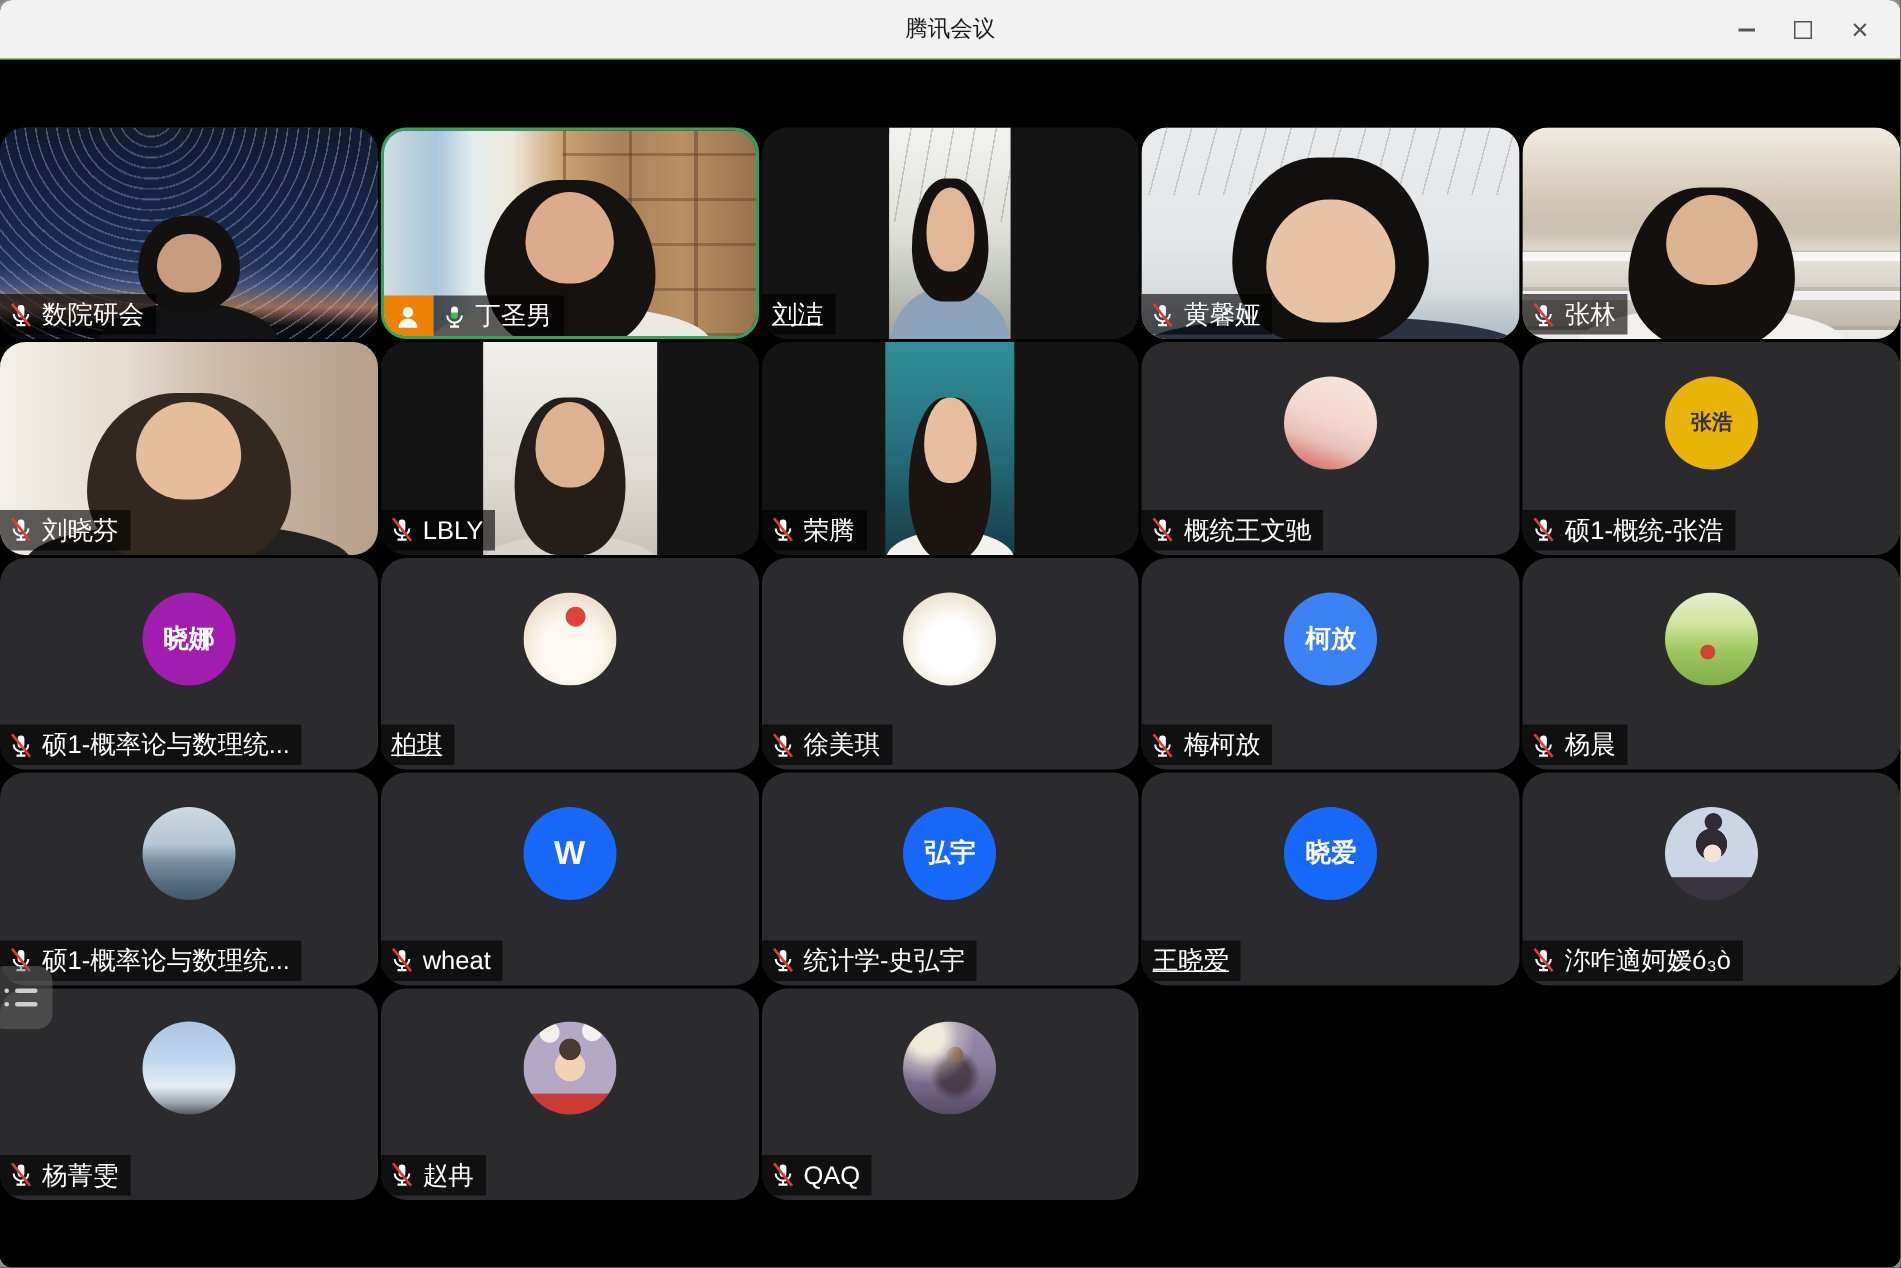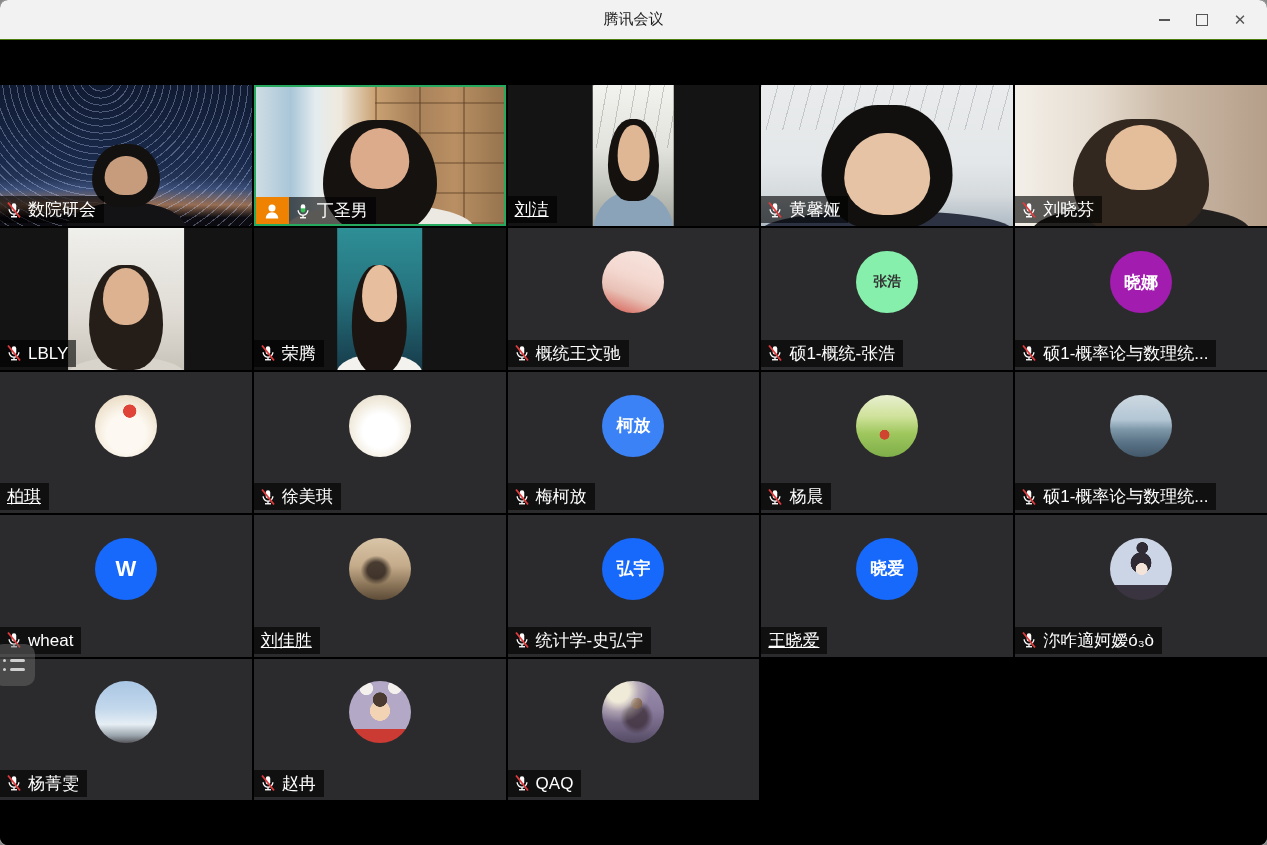--- a/index.html
+++ b/index.html
@@ -7,21 +7,21 @@
   
   .titlebar{height:40px;background:#f2f2f2;display:flex;align-items:center;justify-content:center;position:relative;border-bottom:1px solid #4d7c0f;box-sizing:border-box;}
   .titlebar .title{font-size:15px;color:#1a1a1a;}
   .win-controls{position:absolute;right:10px;top:0;height:40px;display:flex;align-items:center;gap:4px;}
   .win-btn{width:34px;height:30px;display:flex;align-items:center;justify-content:center;color:#555;font-size:15px;cursor:default;}
   .win-btn.max span{display:block;width:10px;height:10px;border:1.5px solid #555;}
   .win-btn.min span{display:block;width:11px;height:0;border-top:2px solid #555;}
   
   .stage{position:relative;width:1267px;height:805px;background:#000;}
   .grid{position:absolute;top:45px;left:0;width:1267px;height:715px;display:grid;grid-template-columns:repeat(5,1fr);grid-template-rows:repeat(5,1fr);gap:2px;background:#000;}
-  .tile{position:relative;background:#2b2b2d;overflow:hidden;}
+  .tile{position:relative;background:#2b2b2d;overflow:hidden;border-radius:17px;}
   .tile.dark{background:#141415;}
   .tile.active-speaker{border:2px solid #27a85f;box-sizing:border-box;}
   
   .videobox{position:absolute;inset:0;overflow:hidden;
     --hair:#1d1713;--skin:#d9ad8c;--shirt:#ddd;
     --hair-w:38%;--hair-h:66%;--hair-b:6%;
     --face-w:22%;--face-h:38%;--face-b:28%;
     --body-w:72%;--body-h:26%;}
   .videobox.portrait{left:50%;transform:translateX(-50%);width:var(--pw,34%);
     --hair-w:64%;--face-w:40%;--face-h:40%;--body-w:100%;}
@@ -217,20 +217,41 @@
                 <path d="M5.5 11a6.5 6.5 0 0 0 13 0" fill="none" stroke="#fff" stroke-width="1.8"></path>
                 <line x1="12" y1="17.5" x2="12" y2="21" stroke="#fff" stroke-width="1.8"></line>
                 <line x1="8" y1="21" x2="16" y2="21" stroke="#fff" stroke-width="1.8"></line>
                 <line x1="4" y1="2" x2="20" y2="22" stroke="#e23b3b" stroke-width="2.4"></line>
               </svg>
               <span>黄馨娅</span>
             </div>
           </div>
         </div>
         <div class="tile">
+          <div class="videobox v-meeting-room">
+            <div class="person">
+              <div class="body"></div>
+              <div class="hair"></div>
+              <div class="face"></div>
+            </div>
+          </div>
+          <div class="label-row">
+            <div class="name-label">
+              <svg class="mic-ic" viewBox="0 0 24 24">
+                <rect x="9" y="3" width="6" height="11" rx="3" fill="#fff"></rect>
+                <path d="M5.5 11a6.5 6.5 0 0 0 13 0" fill="none" stroke="#fff" stroke-width="1.8"></path>
+                <line x1="12" y1="17.5" x2="12" y2="21" stroke="#fff" stroke-width="1.8"></line>
+                <line x1="8" y1="21" x2="16" y2="21" stroke="#fff" stroke-width="1.8"></line>
+                <line x1="4" y1="2" x2="20" y2="22" stroke="#e23b3b" stroke-width="2.4"></line>
+              </svg>
+              <span>张林</span>
+            </div>
+          </div>
+        </div>
+        <div class="tile">
           <div class="videobox v-home-window">
             <div class="person">
               <div class="body"></div>
               <div class="hair"></div>
               <div class="face"></div>
             </div>
           </div>
           <div class="label-row">
             <div class="name-label">
               <svg class="mic-ic" viewBox="0 0 24 24">
@@ -295,21 +316,21 @@
                 <path d="M5.5 11a6.5 6.5 0 0 0 13 0" fill="none" stroke="#fff" stroke-width="1.8"></path>
                 <line x1="12" y1="17.5" x2="12" y2="21" stroke="#fff" stroke-width="1.8"></line>
                 <line x1="8" y1="21" x2="16" y2="21" stroke="#fff" stroke-width="1.8"></line>
                 <line x1="4" y1="2" x2="20" y2="22" stroke="#e23b3b" stroke-width="2.4"></line>
               </svg>
               <span>概统王文驰</span>
             </div>
           </div>
         </div>
         <div class="tile">
-          <div class="avatar initials" style="background: #86efac; color: rgb(51, 51, 51); font-size: 14px;">张浩</div>
+          <div class="avatar initials" style="background: #eab308; color: rgb(51, 51, 51); font-size: 14px;">张浩</div>
           <div class="label-row">
             <div class="name-label">
               <svg class="mic-ic" viewBox="0 0 24 24">
                 <rect x="9" y="3" width="6" height="11" rx="3" fill="#fff"></rect>
                 <path d="M5.5 11a6.5 6.5 0 0 0 13 0" fill="none" stroke="#fff" stroke-width="1.8"></path>
                 <line x1="12" y1="17.5" x2="12" y2="21" stroke="#fff" stroke-width="1.8"></line>
                 <line x1="8" y1="21" x2="16" y2="21" stroke="#fff" stroke-width="1.8"></line>
                 <line x1="4" y1="2" x2="20" y2="22" stroke="#e23b3b" stroke-width="2.4"></line>
               </svg>
               <span>硕1-概统-张浩</span>
@@ -404,28 +425,20 @@
           <div class="label-row">
             <div class="name-label">
               <svg class="mic-ic" viewBox="0 0 24 24">
                 <rect x="9" y="3" width="6" height="11" rx="3" fill="#fff"></rect>
                 <path d="M5.5 11a6.5 6.5 0 0 0 13 0" fill="none" stroke="#fff" stroke-width="1.8"></path>
                 <line x1="12" y1="17.5" x2="12" y2="21" stroke="#fff" stroke-width="1.8"></line>
                 <line x1="8" y1="21" x2="16" y2="21" stroke="#fff" stroke-width="1.8"></line>
                 <line x1="4" y1="2" x2="20" y2="22" stroke="#e23b3b" stroke-width="2.4"></line>
               </svg>
               <span>wheat</span>
-            </div>
-          </div>
-        </div>
-        <div class="tile">
-          <div class="avatar a-street"></div>
-          <div class="label-row">
-            <div class="name-label no-icon">
-              <span>刘佳胜</span>
             </div>
           </div>
         </div>
         <div class="tile">
           <div class="avatar initials" style="background: rgb(23, 105, 251); color: rgb(255, 255, 255); font-size: 17px;">弘宇</div>
           <div class="label-row">
             <div class="name-label">
               <svg class="mic-ic" viewBox="0 0 24 24">
                 <rect x="9" y="3" width="6" height="11" rx="3" fill="#fff"></rect>
                 <path d="M5.5 11a6.5 6.5 0 0 0 13 0" fill="none" stroke="#fff" stroke-width="1.8"></path>

